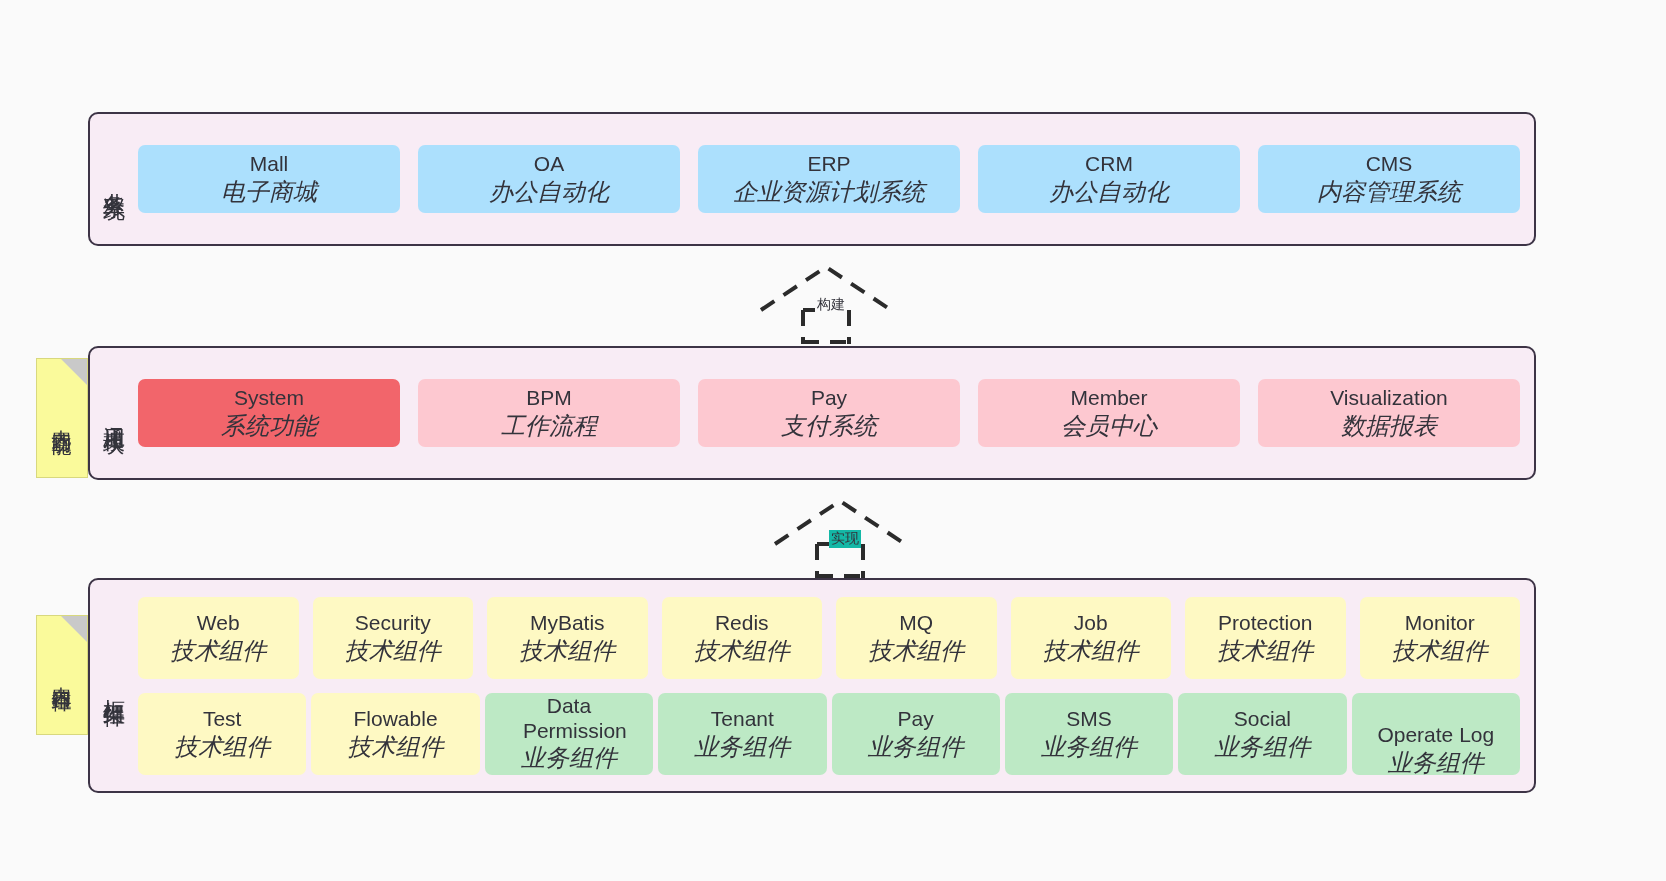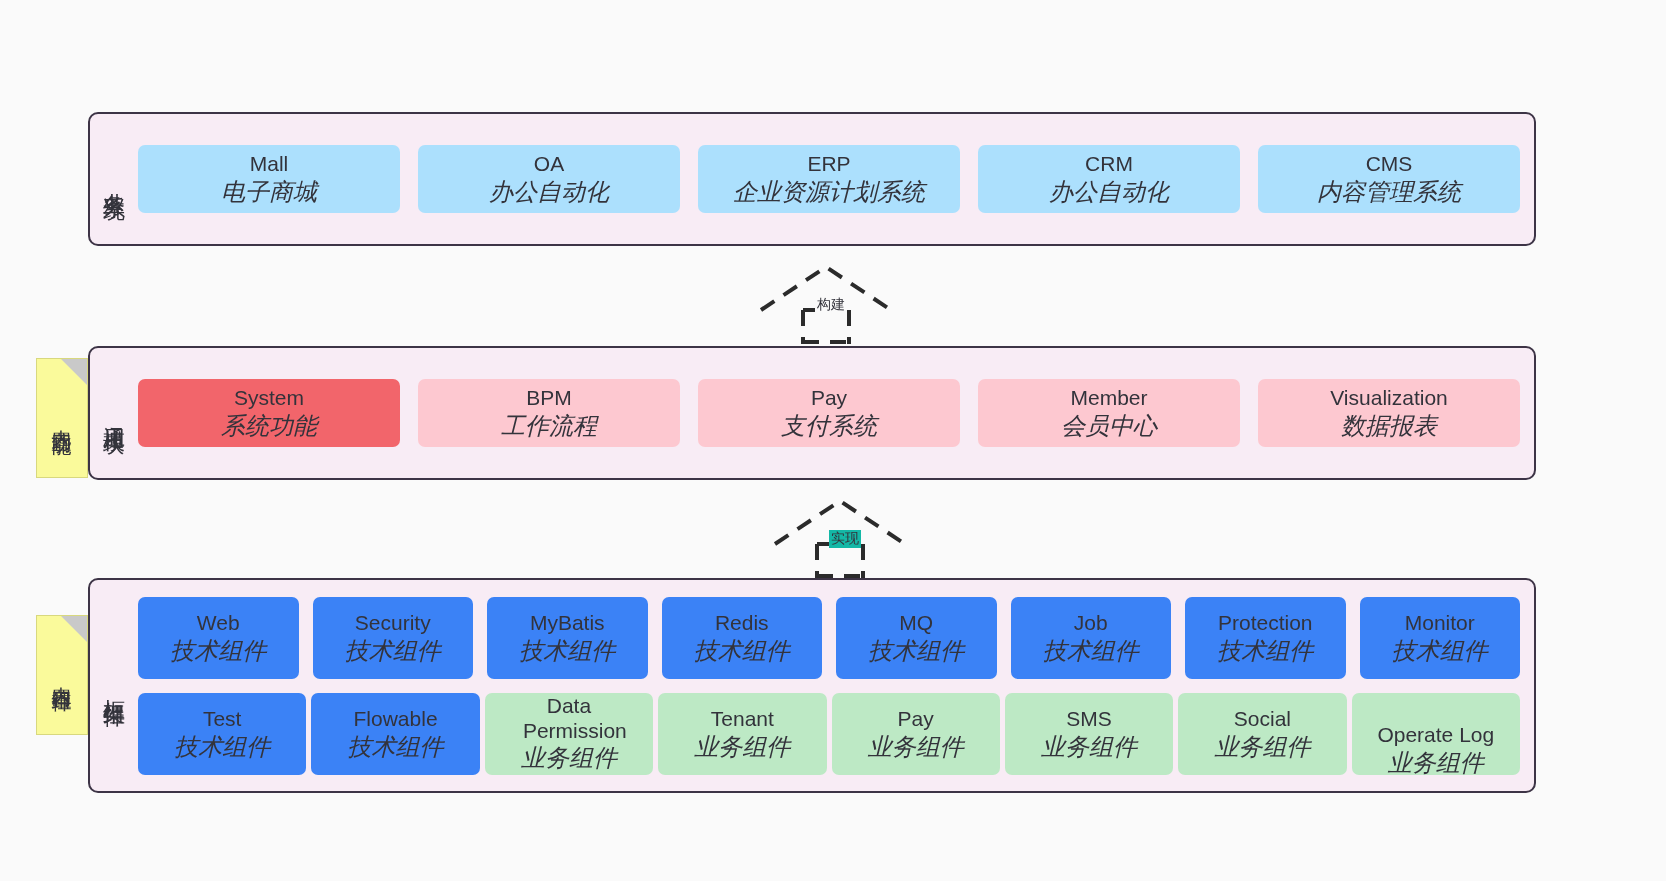--- a/index.html
+++ b/index.html
@@ -67,21 +67,21 @@
     padding: 6px 4px;
     user-select: none;
   }
   .box .en { font-size: 21px; }
   .box .cn { font-size: 24px; font-style: italic; }
   .box.two-line-en .en { line-height: 1.15; }
 
   .c-blue       { background: #ace0fd; }
   .c-red        { background: #f2656b; }
   .c-pink       { background: #fdc8d0; }
-  .c-green      { background: #3b82f6; }
+  .c-green      { background: #fef9c3; }
   .c-lightgreen { background: #bde9c5; }
 
   
   .note {
     position: absolute;
     background: #fafa9b;
     border: 1px solid #d8d87e;
     display: flex;
     align-items: center;
     justify-content: center;

